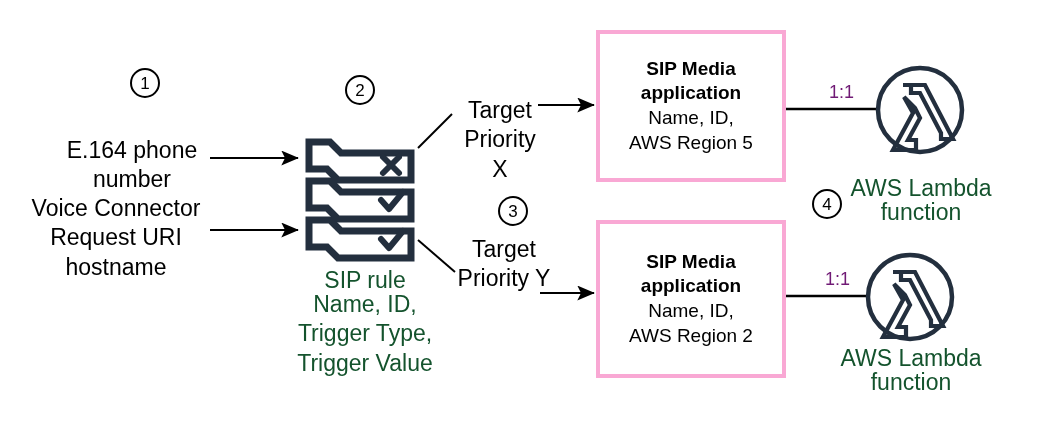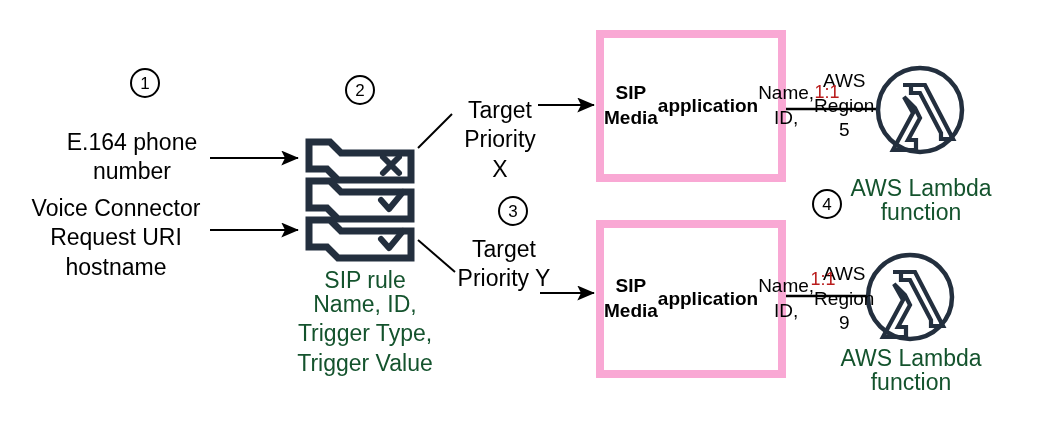--- a/index.html
+++ b/index.html
@@ -49,49 +49,49 @@
     justify-content: center;
     font-size: 17px;
     line-height: 1;
     color: #000000;
     background: #ffffff;
   }
 
   
   .sma-box {
     position: absolute;
-    border: 8px solid #f9a8d4;
+    border: 4px solid #f9a8d4;
     background: #ffffff;
     box-sizing: border-box;
     display: flex;
-    flex-direction: row;
+    flex-direction: column;
     align-items: center;
-    justify-content: space-between;
+    justify-content: center;
   }
   .sma-box .line {
     font-size: 19px;
     line-height: 1.3;
     color: #000000;
     text-align: center;
   }
   .sma-box .line.strong { font-weight: bold; }
 
   
   #overlay {
     position: absolute;
     left: 0; top: 0;
     width: 1064px;
     height: 432px;
     pointer-events: none;
   }
   .ratio-label {
     position: absolute;
     font-size: 18px;
-    color: #b91c1c;
-    text-align: center;
+    color: #701a75;
+    text-align: right;
   }
 </style>
 </head>
 <body>
 
 <div id="canvas">
 
   <svg id="overlay" viewBox="0 0 1064 432" xmlns="http://www.w3.org/2000/svg">
     <defs>
       <marker id="arrowBlack" markerWidth="9" markerHeight="9" refX="7.6" refY="3.4" orient="auto" markerUnits="strokeWidth">
@@ -135,21 +135,21 @@
       <path d="M893,272 L915,272 L943,326 L931,326 L931,320 L910,280 L901,280 L901,272 Z
                M894,284 L903,300 L883,337 L906,337 L906,327 L898,327 L910,305 L905,295 Z" fill="none" stroke="#232f3e" stroke-width="4.2" stroke-linejoin="miter"></path>
     </g>
   </svg>
 
   <div class="step-circle" style="left:130px; top:68px;">1</div>
   <div class="step-circle" style="left:345px; top:75px;">2</div>
   <div class="step-circle" style="left:498px; top:196px;">3</div>
   <div class="step-circle" style="left:812px; top:189px;">4</div>
 
-  <div class="label" style="left:52px; top:128px; width:160px;text-align:center;">E.164 phone
+  <div class="label" style="left:52px; top:136px; width:160px;text-align:center;">E.164 phone
 number</div>
   <div class="label" style="left:28px; top:194px; width:176px;">Voice Connector
 Request URI
 hostname</div>
 
   <div class="label label-navy label-bold" style="left:290px; top:266px; width:150px;">SIP rule</div>
   <div class="label label-navy" style="left:284px; top:290px; width:162px;">Name, ID,
 Trigger Type,
 Trigger Value</div>
 
@@ -162,21 +162,21 @@
     <div class="line strong">SIP Media</div>
     <div class="line strong">application</div>
     <div class="line">Name, ID,</div>
     <div class="line">AWS Region 5</div>
   </div>
 
   <div class="sma-box" style="left:596px; top:220px; width:190px; height:158px;">
     <div class="line strong">SIP Media</div>
     <div class="line strong">application</div>
     <div class="line">Name, ID,</div>
-    <div class="line">AWS Region 9</div>
+    <div class="line">AWS Region 2</div>
   </div>
 
   <div class="ratio-label" style="left:800px; top:82px; width:54px;">1:1</div>
   <div class="ratio-label" style="left:796px; top:269px; width:54px;">1:1</div>
 
   <div class="label label-navy" style="left:850px; top:174px; width:142px;">AWS Lambda</div>
   <div class="label label-navy" style="left:850px; top:198px; width:142px;">function</div>
 
   <div class="label label-navy" style="left:840px; top:344px; width:142px;">AWS Lambda</div>
   <div class="label label-navy" style="left:840px; top:368px; width:142px;">function</div>

